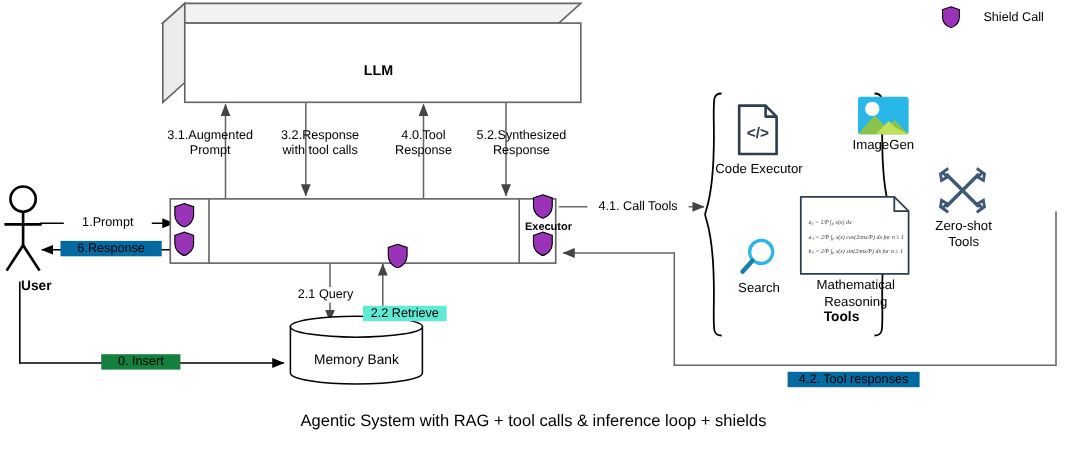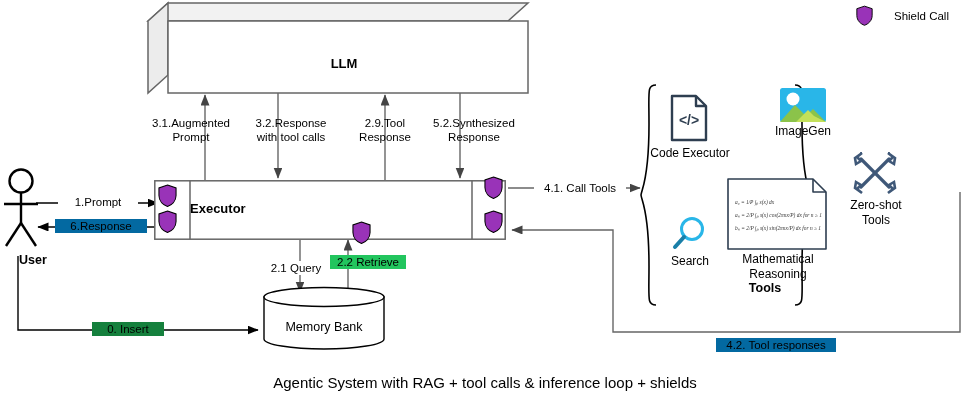--- a/index.html
+++ b/index.html
@@ -7,21 +7,21 @@
        font-family:"Liberation Sans","DejaVu Sans",sans-serif;color:#000;}
   .abs{position:absolute;}
   svg{overflow:visible;}
 
   
   #llm-box{left:148px;top:3px;width:380px;height:90px;}
   #llm-title{left:148px;top:44px;width:392px;text-align:center;font-size:13px;font-weight:bold;margin-top:12px;}
 
   
   #executor-box{left:154px;top:180px;width:352px;height:60px;}
-  #executor-title{left:190px;top:201px;width:330px;text-align:left;font-size:13px;font-weight:bold;}
+  #executor-title{left:190px;top:201px;width:330px;text-align:right;font-size:10px;font-weight:bold;}
 
   
   #memory-box{left:263px;top:286px;width:122px;height:64px;}
   #memory-title{left:263px;top:320px;width:122px;text-align:center;font-size:12.5px;font-weight:normal;}
 
   
   #user-fig{left:4px;top:168px;width:62px;height:80px;}
   #user-label{left:0px;top:253px;width:66px;text-align:center;font-size:12.5px;font-weight:bold;}
 
   
@@ -124,26 +124,26 @@
   <line x1="0" y1="36" x2="34" y2="36" stroke="#000" stroke-width="2.4"></line>
   <line x1="17" y1="55" x2="2" y2="78" stroke="#000" stroke-width="2.4"></line>
   <line x1="17" y1="55" x2="32" y2="78" stroke="#000" stroke-width="2.4"></line>
 </svg>
 <div class="abs" id="user-label">User</div>
 
 <div class="abs wire" style="left:58px;top:195px;width:80px;background:#fff">1.Prompt</div>
 <div class="abs wire" style="left:55px;top:219px;width:92px;background:#0369a1">6.Response</div>
 <div class="abs wire" style="left:92px;top:322px;width:72px;background:#15803d">0. Insert</div>
 <div class="abs wire" style="left:262px;top:261px;width:68px;background:#fff">2.1 Query</div>
-<div class="abs wire" style="left:330px;top:255px;width:76px;background:#22c55e">2.2 Retrieve</div>
+<div class="abs wire" style="left:330px;top:278px;width:76px;background:#5eead4">2.2 Retrieve</div>
 <div class="abs wire" style="left:142px;top:116px;width:98px">3.1.Augmented
 Prompt</div>
 <div class="abs wire" style="left:238px;top:116px;width:106px">3.2.Response
 with tool calls</div>
-<div class="abs wire" style="left:348px;top:116px;width:74px">2.9.Tool
+<div class="abs wire" style="left:348px;top:116px;width:74px">4.0.Tool
 Response</div>
 <div class="abs wire" style="left:424px;top:116px;width:100px">5.2.Synthesized
 Response</div>
 <div class="abs wire" style="left:534px;top:181px;width:92px;background:#fff">4.1. Call Tools</div>
 <div class="abs wire" style="left:716px;top:338px;width:120px;background:#0369a1">4.2. Tool responses</div>
 
 <svg class="abs" style="left:640px;top:84px;width:18px;height:222px">
   <path d="M16 1 C7 1 9 6 9 40 C9 95 2 104 1 111 C2 118 9 127 9 182 C9 216 7 221 16 221" fill="none" stroke="#000" stroke-width="1.6"></path>
 </svg>
 <svg class="abs" style="left:793px;top:84px;width:18px;height:222px">

